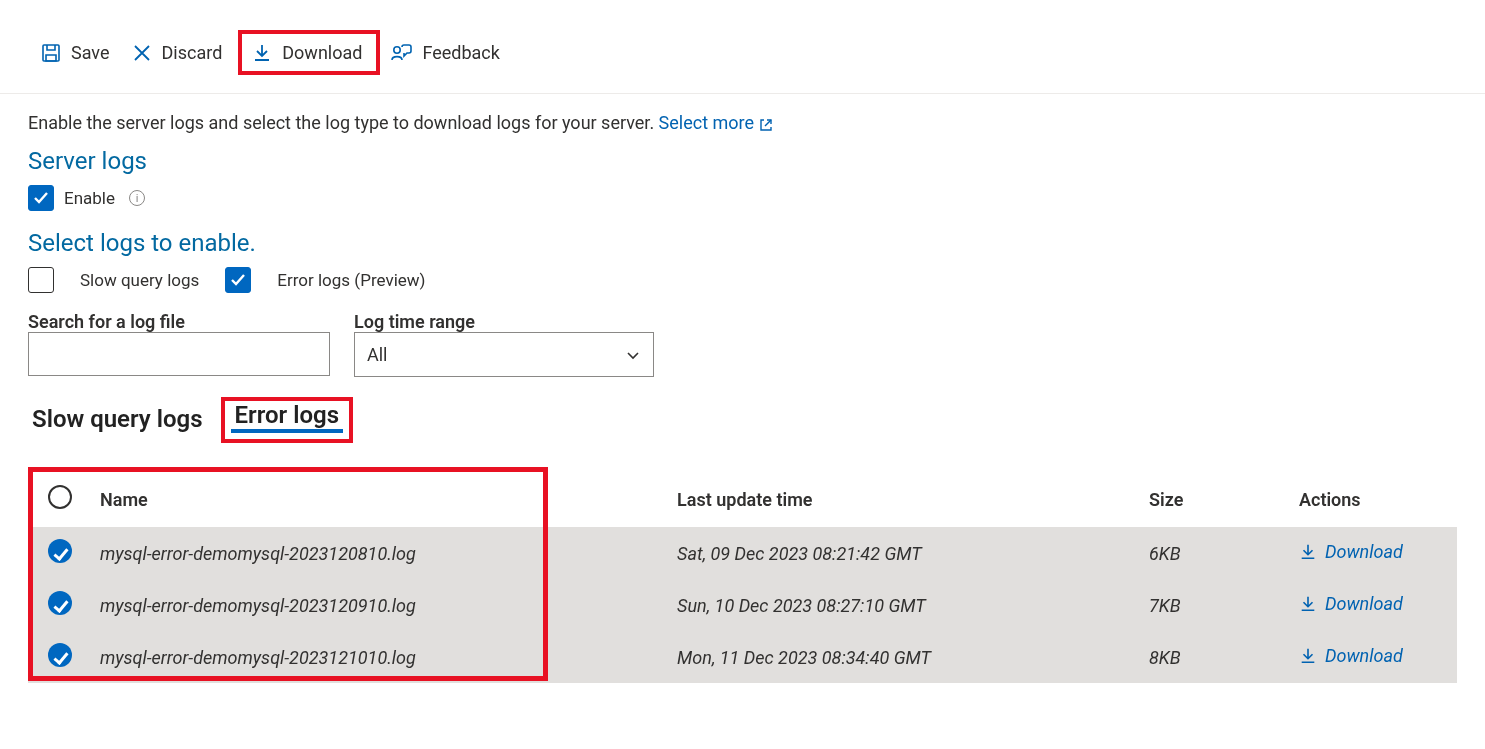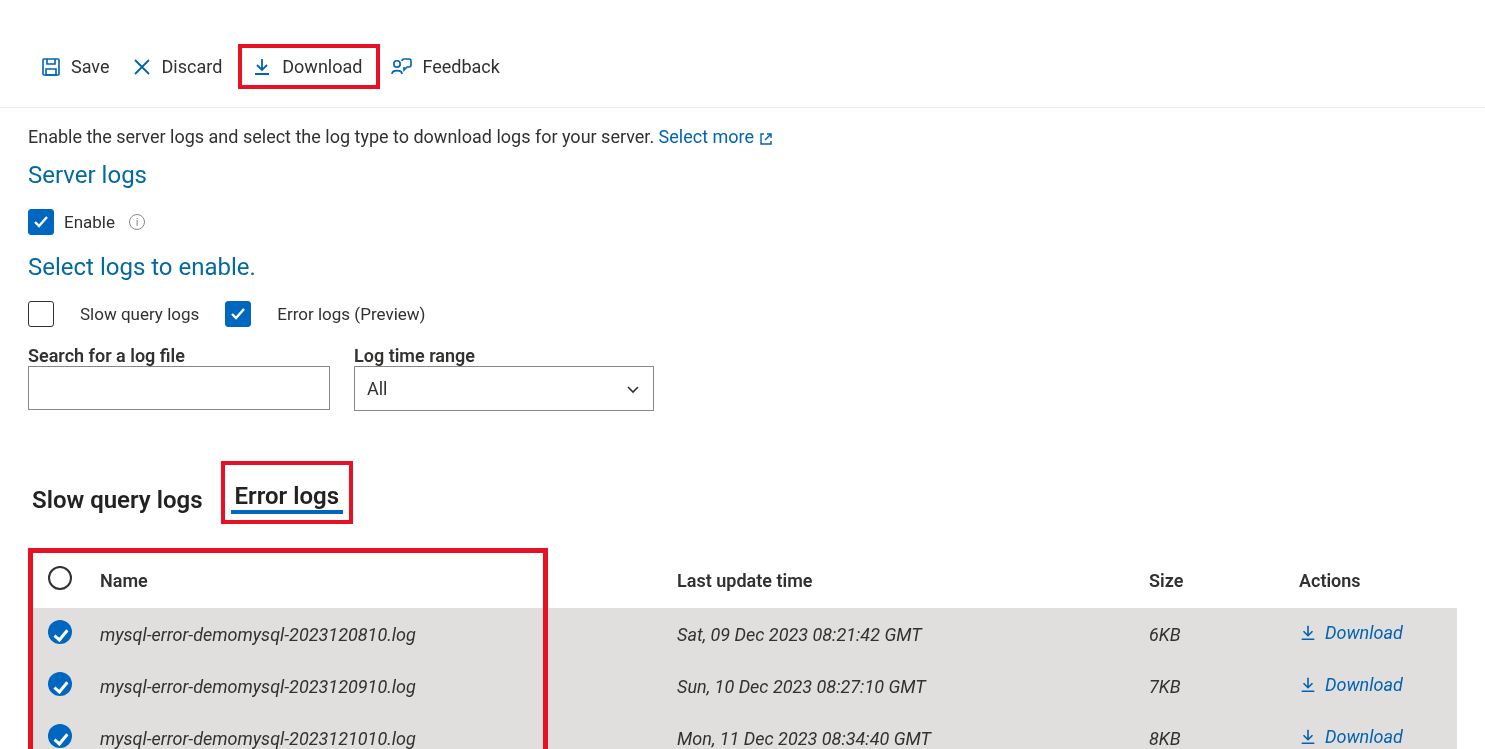--- a/index.html
+++ b/index.html
@@ -9,21 +9,20 @@
     font-size: 17px;
     color: #323130;
     background: #ffffff;
   }
   .toolbar {
     display: flex;
     align-items: center;
     gap: 4px;
     padding: 30px 28px 18px 35px;
     border-bottom: 1px solid #edebe9;
-    margin-top: 14px;
   }
   .tb-btn {
     display: inline-flex;
     align-items: center;
     gap: 10px;
     padding: 4px 12px 4px 6px;
     font-size: 18px;
     color: #323130;
     cursor: pointer;
   }
@@ -42,21 +41,20 @@
   .section-label {
     font-size: 24px;
     color: #0369a1;
     margin: 0 0 10px 0;
   }
   .chk-row {
     display: flex;
     align-items: center;
     gap: 10px;
     margin-bottom: 18px;
-    margin-top: 20px;
   }
   .chk {
     width: 26px; height: 26px;
     border: 1px solid #323130;
     border-radius: 3px;
     display: inline-flex; align-items: center; justify-content: center;
     cursor: pointer;
     flex: 0 0 26px;
     background: #fff;
   }
@@ -93,23 +91,22 @@
   .tabs {
     display: flex; gap: 14px; margin-top: 20px; align-items: flex-end;
   }
   .tab {
     font-size: 24px; font-weight: 600; color: #222;
     padding: 4px 4px 6px 4px; cursor: pointer;
     border-bottom: 4px solid transparent;
   }
   .tab.active {
     border: 4px solid #e81123;
-    padding: 17px 10px 10px 10px;
+    padding: 0 10px 10px 10px;
     position: relative;
-    margin-top: 30px;
   }
   .tab.active::after {
     content: ""; position: absolute; left: 6px; right: 6px; bottom: 6px;
     height: 4px; background: #0067c0;
   }
   .table-wrap {
     margin-top: 28px;
     position: relative;
   }
   .name-col-highlight {

